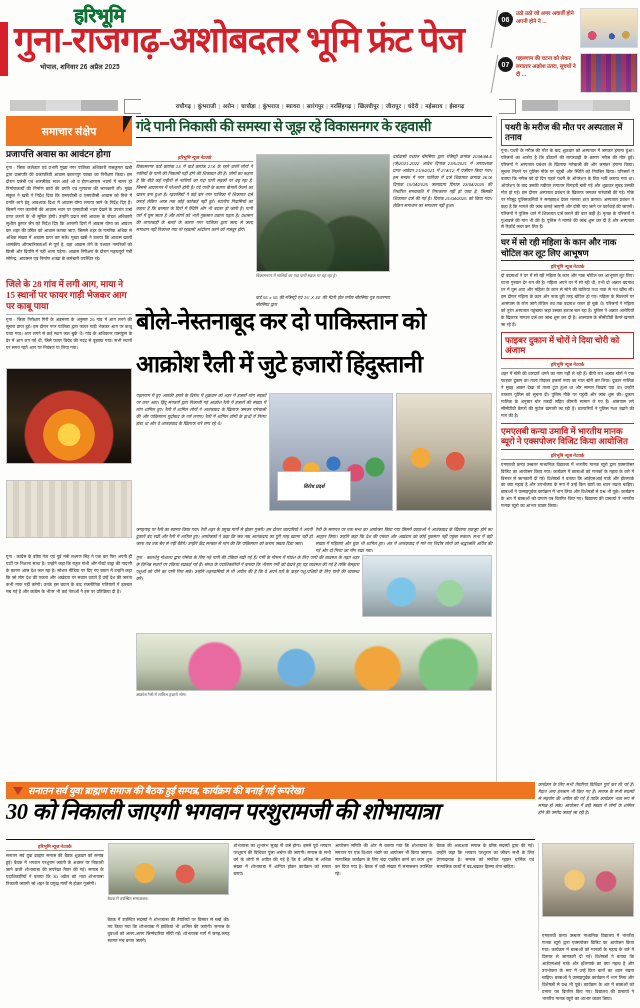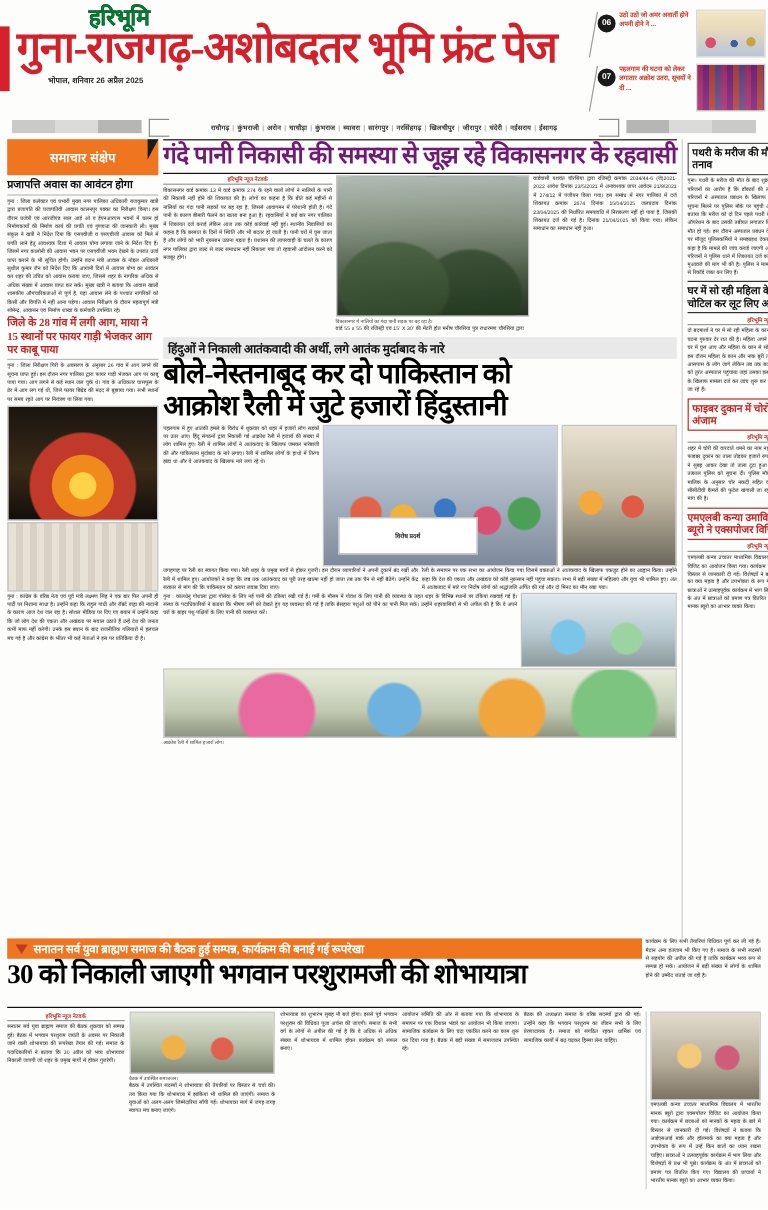--- a/index.html
+++ b/index.html
@@ -287,23 +287,23 @@
     background:
       radial-gradient(circle at 30% 58%, #efb24a 0 11%, transparent 12%),
       radial-gradient(circle at 64% 60%, #e0604f 0 11%, transparent 12%),
       linear-gradient(180deg, #dfe4d4 0%, #b6bda7 55%, #7e8571 100%);
   }
 
   
   .hl-main {
     font-family: "Liberation Serif", serif;
     font-weight: bold;
-    font-size: 20px;
+    font-size: 14px;
     line-height: 1.1;
-    color: #701a75;
+    color: #14532d;
     letter-spacing: -0.4px;
     border-top: 1.2px solid #111;
     border-bottom: 1.2px solid #111;
     padding: 2px 0 3px 0;
     white-space: nowrap;
   }
   .byline {
     font-size: 4.6px;
     font-weight: bold;
     color: #b43b2c;
@@ -395,22 +395,22 @@
     white-space: nowrap;
   }
   .bottom-grid {
     display: flex; gap: 4px;
     margin-top: 3px;
     height: 148px;
   }
   .bcol { flex: 1 1 0; }
   .bcol.wide { flex: 1.25 1 0; }
   .bcol.right { width: 96px; flex: 0 0 96px; border-left: 0.5px solid #cfcfcf; padding-left: 3px;}
-  .mt2 { margin-top: 1px; } .mt3 { margin-top: 3px; }
-  .flexrow { display: flex; gap: 3px; }
+  .mt2 { margin-top: 16px; } .mt3 { margin-top: 3px; }
+  .flexrow { display: flex; gap: 3px; font-style: italic; }
 </style>
 </head>
 <body>
 
 <div class="page">
 
   <div class="masthead">
     <div class="mh-redbar"></div>
     <div class="mh-left">
       <span class="brandmark">हरिभूमि</span>
@@ -470,21 +470,20 @@
           <div class="cap">विकासनगर में नालियों का गंदा पानी सड़क पर बह रहा है।</div>
           <div class="txt mt2">वार्ड 55 x 55 की रजिस्ट्री एवं 15' X 30' की मेंटरी होत मनीष चौरसिया पुत्र राधारमण चौरसिया द्वारा</div>
         </div>
         <div style="flex:0.85 1 0">
           <div class="txt">वार्डवासी यशवंत चौरसिया द्वारा रजिस्ट्री क्रमांक 2034/44-6 (जे)2021-2022 आवेश दिनांक 23/5/2021 में अनावश्यक प्राप्त आवेदन 21/9/2021 में 274/12 में पंजीयन किया गया।
 
 इस सम्बंध में नगर पालिका में दर्ज शिकायत क्रमांक 2674 दिनांक 15/04/2025 जलप्रदाय दिनांक 23/04/2025 की निर्धारित समयावधि में निराकरण नहीं हो पाया है, जिसकी शिकायत दर्ज की गई है। दिनांक 21/04/2025 को किया गया। लेकिन समाधान का समाधान नहीं हुआ।</div>
         </div>
       </div>
 
-      <div class="kicker-grey mt3">हिंदुओं ने निकाली आतंकवादी की अर्थी, लगे आतंक मुर्दाबाद के नारे</div>
       <div class="hl-huge">बोले-नेस्तनाबूद कर दो पाकिस्तान को</div>
       <div class="hl-huge mt2">आक्रोश रैली में जुटे हजारों हिंदुस्तानी</div>
 
       <div class="flexrow mt2">
         <div style="flex:0 0 130px">
           <div class="txt">पहलगाम में हुए आतंकी हमले के विरोध में शुक्रवार को शहर में हजारों लोग सड़कों पर उतर आए। हिंदू संगठनों द्वारा निकाली गई आक्रोश रैली में हजारों की संख्या में लोग शामिल हुए। रैली में शामिल लोगों ने आतंकवाद के खिलाफ जमकर नारेबाजी की और पाकिस्तान मुर्दाबाद के नारे लगाए। रैली में शामिल लोगों के हाथों में तिरंगा झंडा था और वे आतंकवाद के खिलाफ नारे लगा रहे थे।</div>
         </div>
         <div style="flex:1 1 auto">
           <div class="photo ph-rally" style="height:118px">
             <div style="position:absolute;left:6%;bottom:8%;width:60%;height:26%;background:#fff;border:0.5px solid #bbb;display:flex;align-items:center;justify-content:center;font-size:5px;font-weight:bold;color:#111">विरोध प्रदर्श</div>

